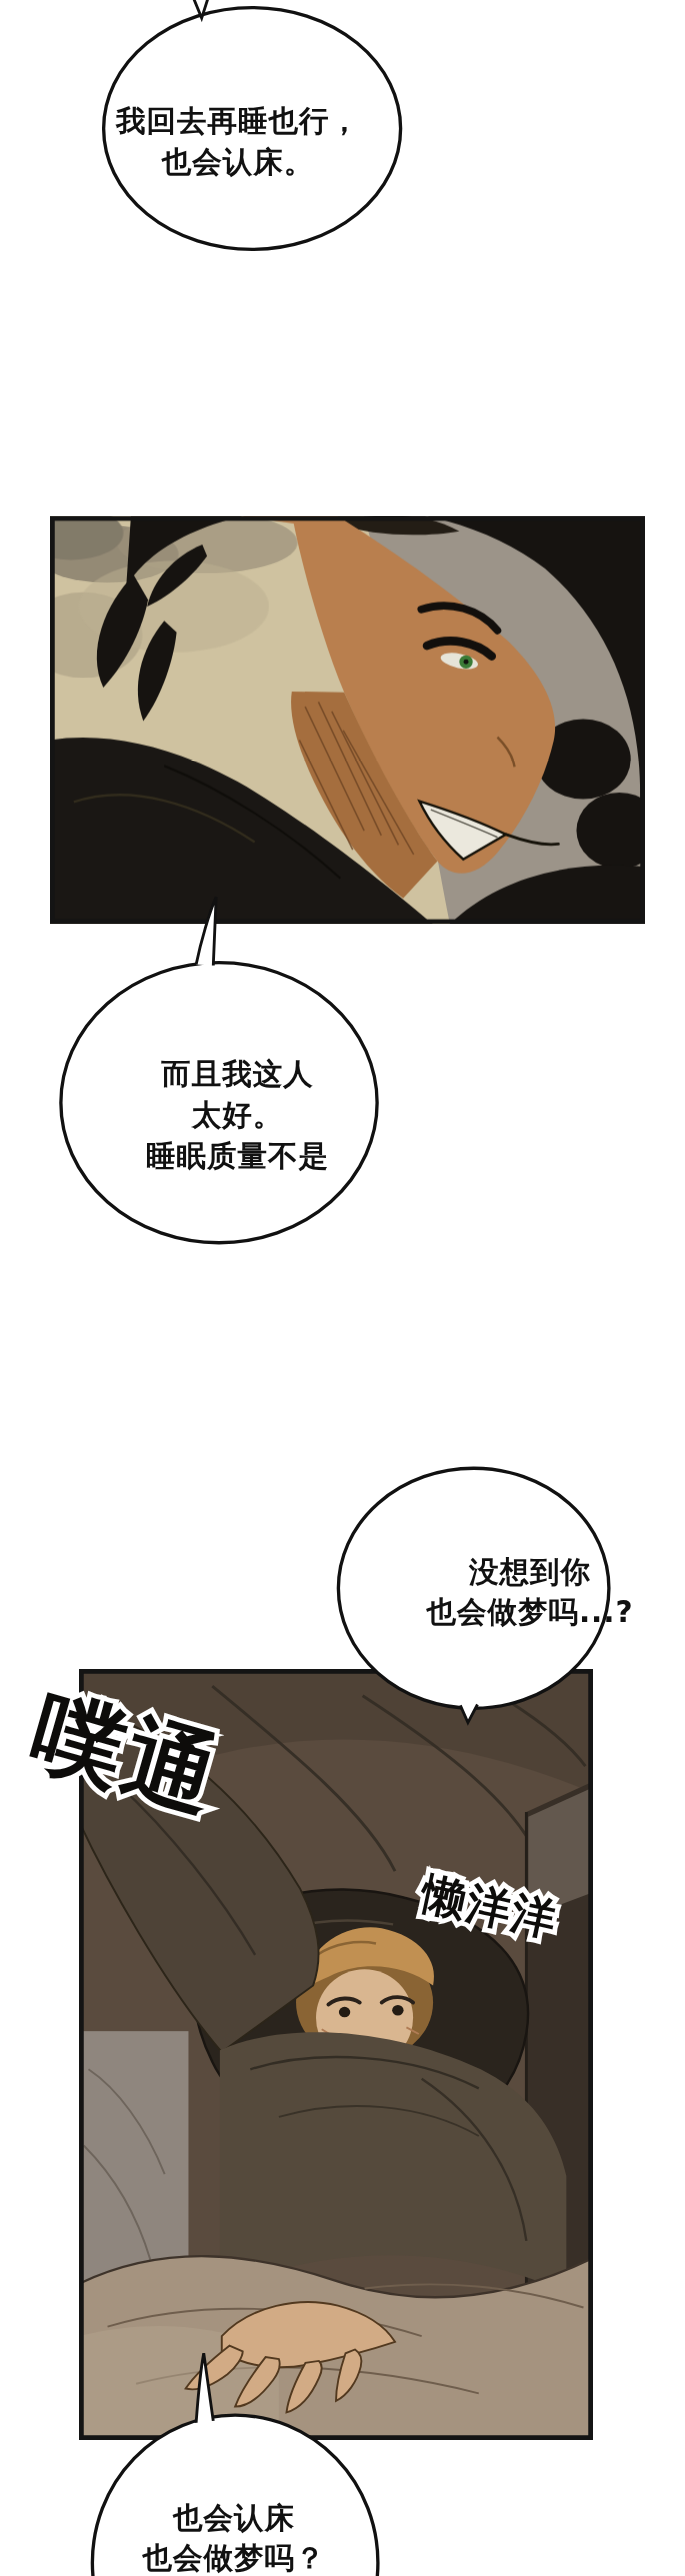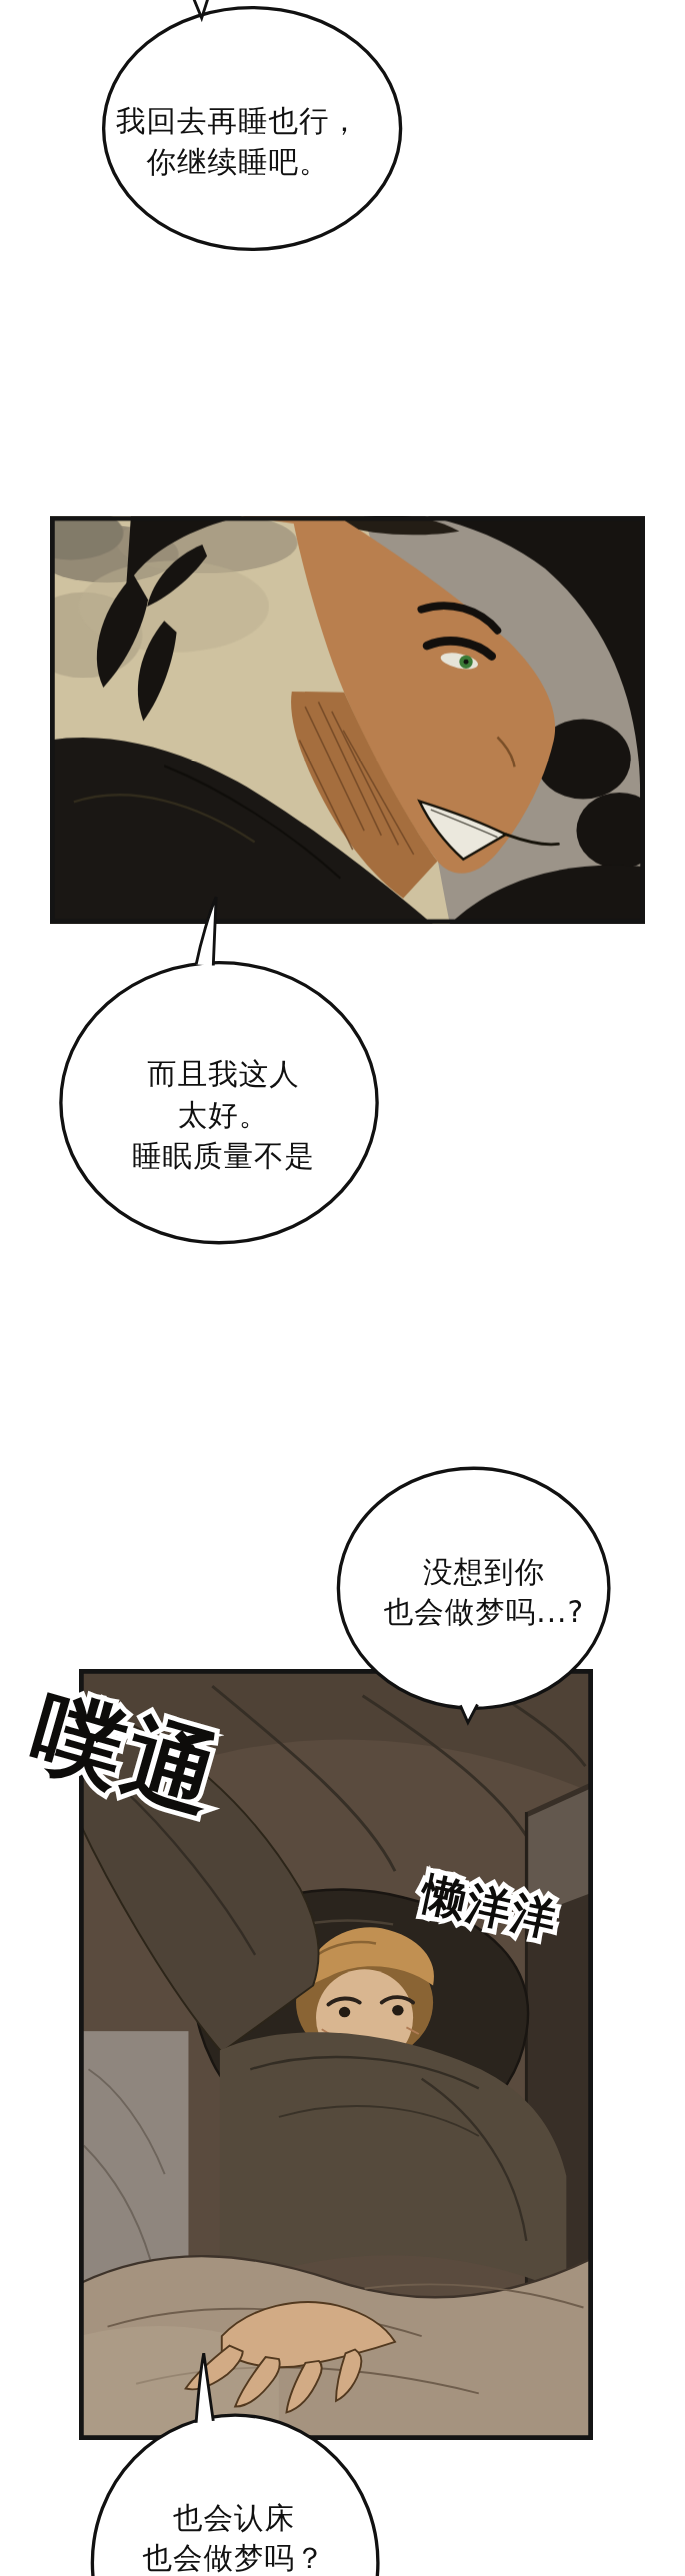--- a/index.html
+++ b/index.html
@@ -6,21 +6,21 @@
   #comic-page{
     position:relative;width:686px;height:2576px;margin:0 auto;
     background:#ffffff;overflow:hidden;
     font-family:"DejaVu Sans",sans-serif;
   }
   .panel{position:absolute;z-index:1;overflow:hidden;}
   .panel svg{display:block;width:100%;height:100%;}
   .bubble-svg{position:absolute;z-index:3;}
   .bubble-text{
     position:absolute;z-index:4;text-align:center;color:#111;
-    font-weight:400;font-size:29.5px;line-height:41px;letter-spacing:1px;
+    font-weight:700;font-size:29.5px;line-height:41px;letter-spacing:1px;
     white-space:nowrap;
   }
   .bubble-text span{display:block;}
   .sfx{
     position:absolute;z-index:5;display:grid;font-weight:900;color:#0d0c0a;
     line-height:1;white-space:nowrap;
   }
   .sfx > span{grid-area:1/1;}
   .sfx .outline{-webkit-text-stroke:9.5px #ffffff;}
   .sfx .fill{-webkit-text-stroke:0;}
@@ -139,38 +139,38 @@
       <rect x="2.5" y="2.5" width="535" height="804" fill="none" stroke="#141414" stroke-width="5"></rect>
     </svg>
   </section>
 
   <svg class="bubble-svg" style="left:95px;top:0;width:319px;height:257px;" viewBox="100 0 335 270">
     <ellipse cx="265" cy="135" rx="156" ry="127" fill="#ffffff" stroke="#111111" stroke-width="3.5"></ellipse>
     <path d="M 203 -3 L 212 19 L 219 -3" fill="#ffffff" stroke="#111111" stroke-width="3"></path>
   </svg>
   <div class="bubble-text" id="bubble-text-1" style="left:95px;top:101px;width:286px;">
     <span>我回去再睡也行，</span>
-    <span>你继续睡吧。</span>
+    <span>也会认床。</span>
   </div>
 
   <svg class="bubble-svg" style="left:38px;top:876px;width:362px;height:381px;" viewBox="40 920 380 400">
     <ellipse cx="230" cy="1158" rx="166" ry="147" fill="#ffffff" stroke="#111111" stroke-width="3.5"></ellipse>
     <path d="M 206 1013 C 211 988 220 958 227 942 L 224 1014" fill="#ffffff" stroke="#111111" stroke-width="3"></path>
   </svg>
-  <div class="bubble-text" id="bubble-text-2" style="left:71px;top:1054px;width:305px;">
+  <div class="bubble-text" id="bubble-text-2" style="left:85px;top:1054px;width:305px;">
     <span>而且我这人</span>
     <span>太好。</span>
     <span>睡眠质量不是</span>
   </div>
 
   <svg class="bubble-svg" style="left:324px;top:1453px;width:305px;height:281px;" viewBox="340 1525 320 295">
     <ellipse cx="497" cy="1667" rx="142" ry="126" fill="#ffffff" stroke="#111111" stroke-width="3.5"></ellipse>
     <path d="M 483 1790 L 491 1808 L 501 1789" fill="#ffffff" stroke="#111111" stroke-width="3"></path>
   </svg>
-  <div class="bubble-text" id="bubble-text-3" style="left:341px;top:1552px;width:286px;">
+  <div class="bubble-text" id="bubble-text-3" style="left:341px;top:1552px;width:286px;padding-left:46px;">
     <span>没想到你</span>
     <span>也会做梦吗...?</span>
   </div>
 
   <svg class="bubble-svg" style="left:76px;top:2339px;width:324px;height:237px;" viewBox="80 2455 340 249">
     <ellipse cx="247" cy="2690" rx="150" ry="155" fill="#ffffff" stroke="#111111" stroke-width="3.5"></ellipse>
     <path d="M 206 2543 C 208 2516 211 2486 214 2470 L 224 2541" fill="#ffffff" stroke="#111111" stroke-width="3"></path>
   </svg>
   <div class="bubble-text" id="bubble-text-4" style="left:91px;top:2498px;width:286px;">
     <span>也会认床</span>

